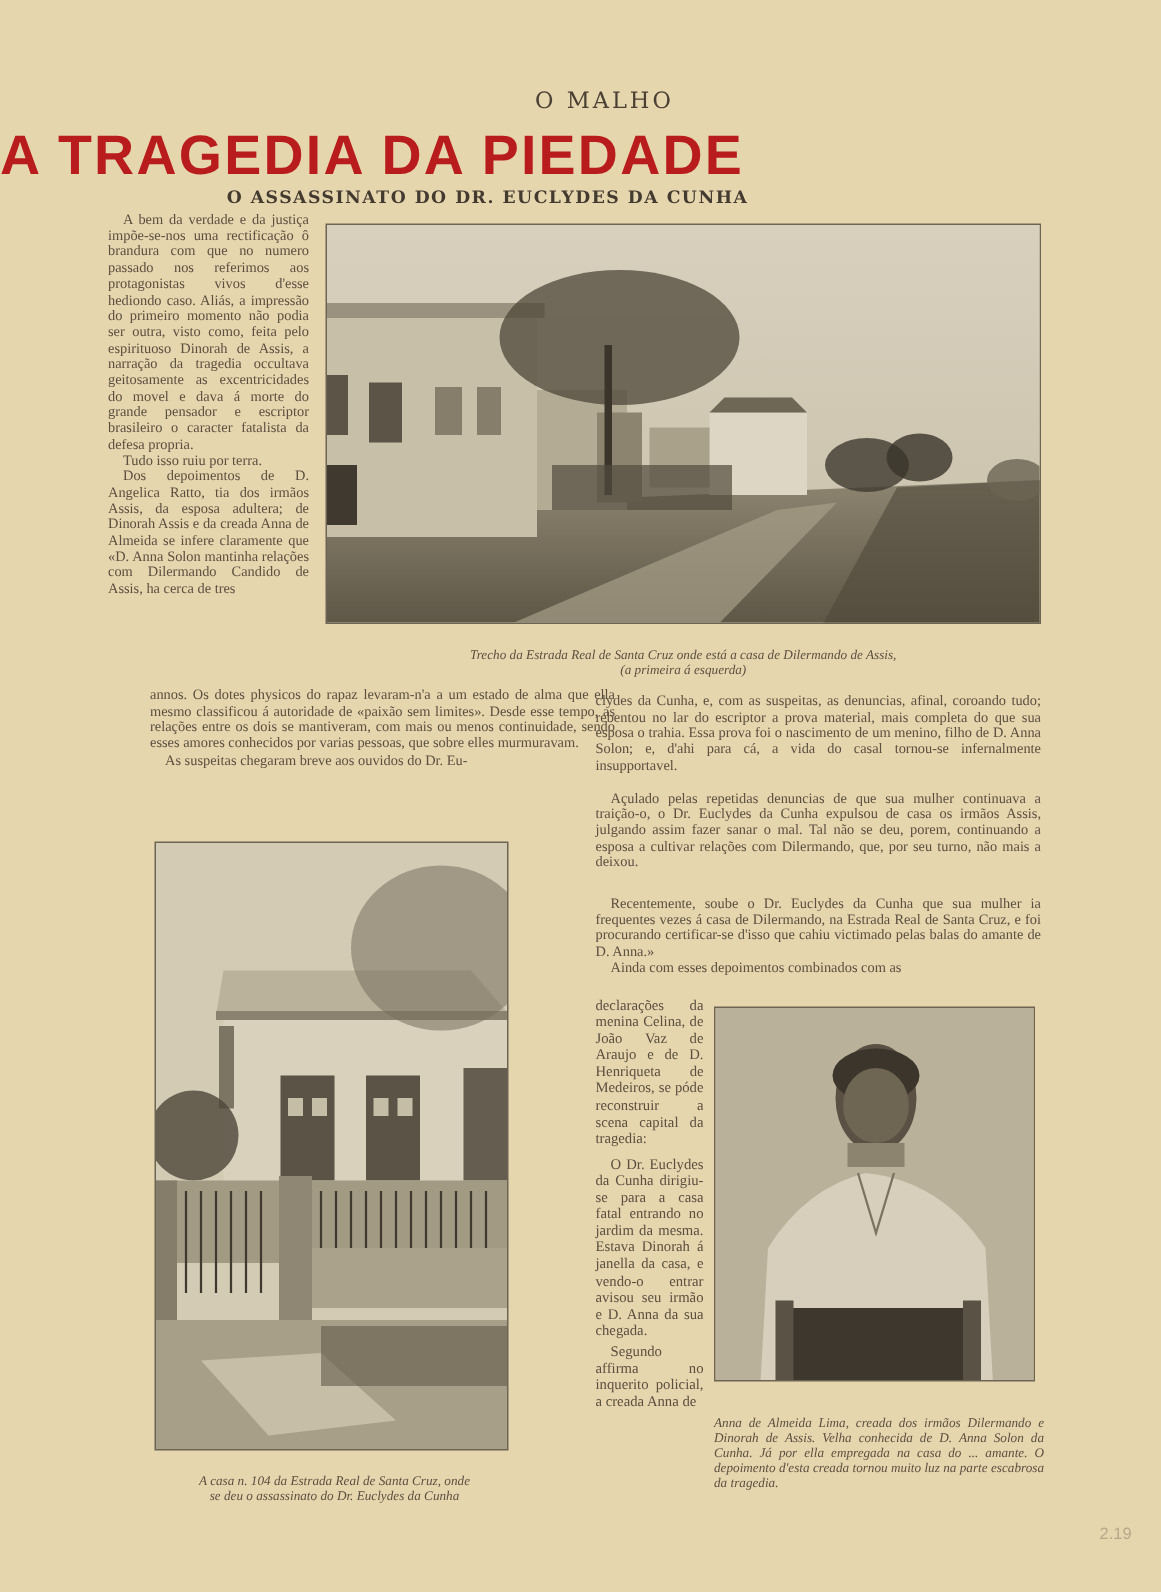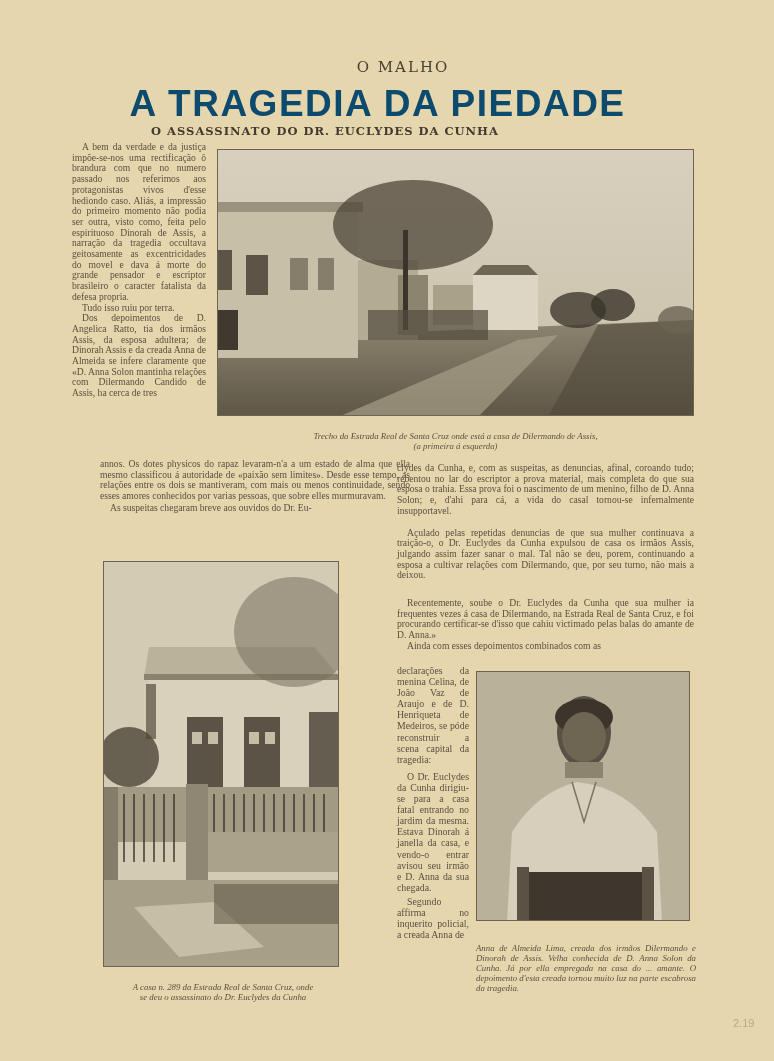--- a/index.html
+++ b/index.html
@@ -10,22 +10,22 @@
       font-family: "Liberation Serif", serif;
       color: #3a3128;
     }
     .masthead {
       position: absolute; top: 58px; left: 16px; width: 774px;
       text-align: center; font-family: "DejaVu Serif", serif;
       font-size: 15px; letter-spacing: 2px; color: #4a4034;
     }
     .title {
       position: absolute; top: 84px; left: 0; width: 755px;
-      text-align: center; font-family: "Liberation Sans", sans-serif;
-      font-weight: bold; font-size: 37px; letter-spacing: 1.5px; color: #0c4a6e;
+      font-family: "Liberation Sans", sans-serif;
+      font-weight: bold; font-size: 37px; letter-spacing: 1.5px; color: #b91c1c;
       line-height: 40px;
     }
     .subtitle {
       position: absolute; top: 124px; left: 0; width: 650px;
       text-align: center; font-family: "DejaVu Serif", serif;
       font-weight: bold; font-size: 11.5px; letter-spacing: 1px; color: #433a30;
     }
     .col-text {
       position: absolute; font-size: 9.6px; line-height: 10.7px;
       text-align: justify; color: #5b4f40;
@@ -157,21 +157,21 @@
     <rect x="0" y="225" width="14" height="95" fill="#857d69"></rect>
     <rect x="82" y="222" width="22" height="100" fill="#8f8773"></rect>
     <rect x="104" y="270" width="132" height="40" fill="#aba28c"></rect>
     <rect x="0" y="318" width="236" height="88" fill="#a89f88"></rect>
     <polygon points="30,345 110,340 160,385 75,395" fill="#c7bea8"></polygon>
     <rect x="110" y="322" width="126" height="40" fill="#625a4b" opacity="0.6"></rect>
   </svg>
 </div>
 
 <div class="caption" style="left:98px; top:982px; width:250px;">
-  <div>A casa n. 289 da Estrada Real de Santa Cruz, onde</div>
+  <div>A casa n. 104 da Estrada Real de Santa Cruz, onde</div>
   <div>se deu o assassinato do Dr. Euclydes da Cunha</div>
 </div>
 
 <div class="photo" style="left:476px; top:671px; width:214px; height:250px;">
   <svg width="214" height="250" viewBox="0 0 214 250">
     <rect width="214" height="250" fill="#bab19b"></rect>
     <path d="M30,250 L35,160 Q60,120 100,110 Q150,115 180,160 L185,250 Z" fill="#d7cfbb"></path>
     <rect x="45" y="200" width="130" height="50" fill="#3d372d"></rect>
     <rect x="40" y="195" width="12" height="55" fill="#5a5244"></rect>
     <rect x="165" y="195" width="12" height="55" fill="#5a5244"></rect>

